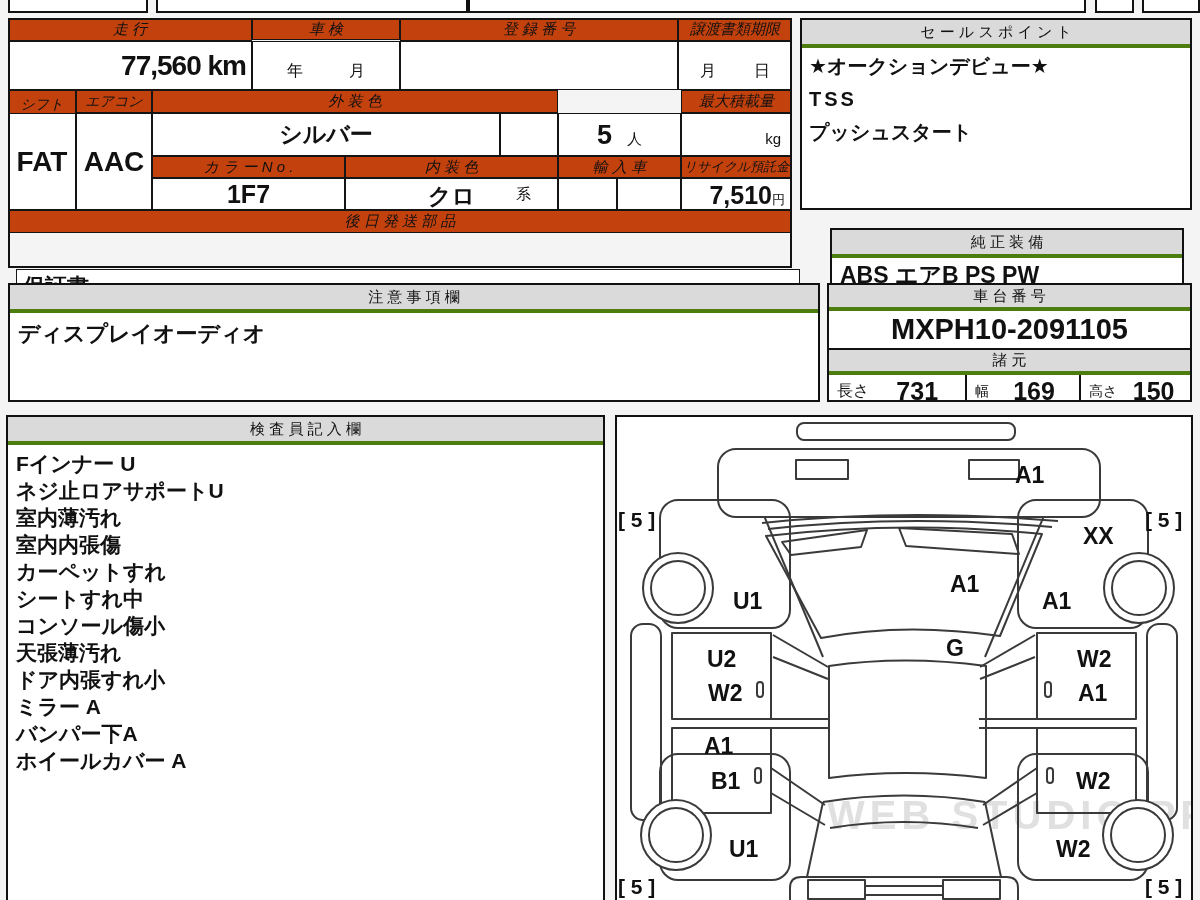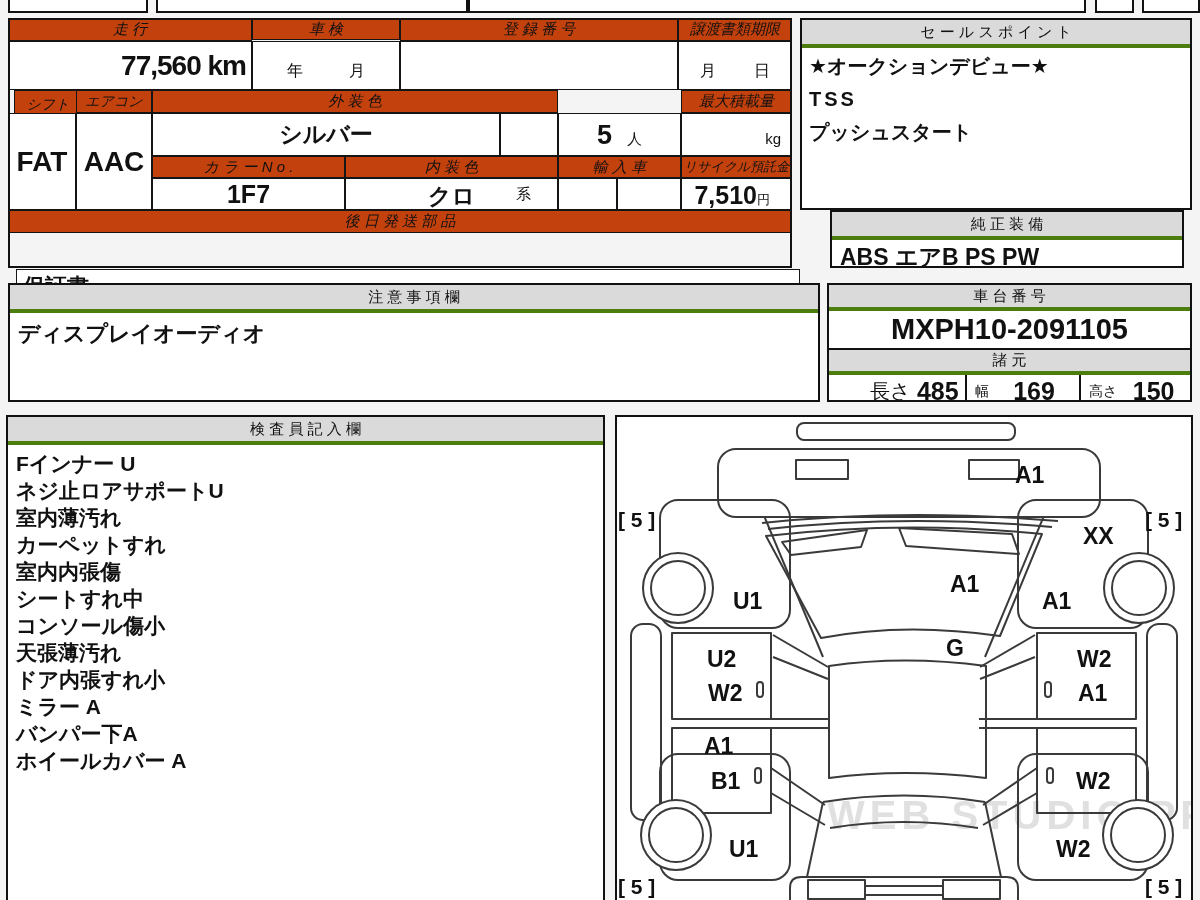--- a/index.html
+++ b/index.html
@@ -39,21 +39,21 @@
 <div class="c" style="left:252px;top:41px;width:148px;height:49px;display:flex;align-items:flex-end;justify-content:center;gap:46px;font-size:16px;padding-bottom:7px;">
   <span>年</span>
   <span>月</span>
 </div>
 <div class="c" style="left:400px;top:41px;width:278px;height:49px;"></div>
 <div class="c" style="left:678px;top:41px;width:114px;height:49px;display:flex;align-items:flex-end;justify-content:center;gap:38px;font-size:16px;padding-bottom:7px;">
   <span>月</span>
   <span>日</span>
 </div>
 
-<div class="c h" style="left:8px;top:90px;width:68px;height:30px;font-size:14px;margin-left:6px;">シフト</div>
+<div class="c h" style="left:8px;top:90px;width:68px;height:30px;font-size:14px;">シフト</div>
 <div class="c h" style="left:76px;top:90px;width:76px;height:23px;font-size:14px;">エアコン</div>
 <div class="c h" style="left:152px;top:90px;width:406px;height:23px;">外 装 色</div>
 <div class="c h" style="left:558px;top:90px;width:123px;height:23px;margin-top:44px;">乗車定員</div>
 <div class="c h" style="left:681px;top:90px;width:111px;height:23px;">最大積載量</div>
 
 <div class="c center" style="left:8px;top:113px;width:68px;height:97px;">
   <span class="vbig">FAT</span>
 </div>
 <div class="c center" style="left:76px;top:113px;width:76px;height:97px;">
   <span class="vbig">AAC</span>
@@ -78,76 +78,76 @@
 
 <div class="c center" style="left:152px;top:178px;width:193px;height:32px;">
   <span style="font-weight:bold;font-size:25px;">1F7</span>
 </div>
 <div class="c" style="left:345px;top:178px;width:213px;height:32px;">
   <span style="position:absolute;left:0;right:0;text-align:center;top:2px;font-weight:bold;font-size:23px;">クロ</span>
   <span style="position:absolute;right:26px;bottom:5px;font-size:15px;">系</span>
 </div>
 <div class="c" style="left:558px;top:178px;width:59px;height:32px;"></div>
 <div class="c" style="left:617px;top:178px;width:64px;height:32px;"></div>
-<div class="c" style="left:681px;top:178px;width:111px;height:32px;display:flex;align-items:baseline;justify-content:flex-end;padding:2px 21px 0 0;">
+<div class="c" style="left:681px;top:178px;width:111px;height:32px;display:flex;align-items:baseline;justify-content:flex-end;padding:2px 6px 0 0;">
   <span style="font-weight:bold;font-size:25px;">7,510</span>
   <span style="font-size:13px;">円</span>
 </div>
 
 <div class="c h" style="left:8px;top:210px;width:784px;height:23px;">後 日 発 送 部 品</div>
 <div class="c" style="left:16px;top:233px;width:784px;height:35px;display:flex;align-items:center;margin-top:36px;">
   <span style="font-weight:bold;font-size:22px;padding-left:6px;">保証書</span>
 </div>
 <div class="frame" style="left:8px;top:18px;width:784px;height:250px;"></div>
 
 <div class="box" style="left:800px;top:18px;width:392px;height:192px;">
   <div class="hdrband">セ ー ル ス ポ イ ン ト</div>
   <div class="boldline">★オークションデビュー★</div>
   <div class="boldline" style="padding-top:0;letter-spacing:3px;">TSS</div>
   <div class="boldline" style="padding-top:0;">プッシュスタート</div>
 </div>
 
-<div class="box" style="left:830px;top:210px;width:354px;height:58px;">
+<div class="box" style="left:830px;top:228px;width:354px;height:58px;">
   <div class="hdrband">純 正 装 備</div>
   <div style="font-weight:bold;font-size:23px;padding:2px 8px;">ABS エアB PS PW</div>
 </div>
 
 <div class="box" style="left:8px;top:283px;width:812px;height:119px;">
   <div class="hdrband">注 意 事 項 欄</div>
   <div style="font-weight:bold;font-size:22px;padding:6px 8px;">ディスプレイオーディオ</div>
 </div>
 
 <div class="box" style="left:827px;top:283px;width:365px;height:119px;">
   <div class="hdrband" style="height:22px;">車 台 番 号</div>
   <div style="height:37px;display:flex;align-items:center;justify-content:center;font-weight:bold;font-size:29px;border-bottom:2px solid #111;">MXPH10-2091105</div>
   <div class="hdrband" style="height:21px;">諸 元</div>
   <div style="display:flex;height:33px;">
     <div style="flex:0 0 136px;display:flex;align-items:center;border-right:2px solid #111;">
-      <span style="font-size:20px;margin-left:41px;">長さ</span>
-      <span style="flex:1;text-align:center;font-weight:bold;font-size:25px;">485</span>
+      <span style="font-size:16px;padding-left:8px;">長さ</span>
+      <span style="flex:1;text-align:center;font-weight:bold;font-size:25px;">731</span>
     </div>
     <div style="flex:0 0 112px;display:flex;align-items:center;border-right:2px solid #111;">
       <span style="font-size:14px;padding-left:8px;">幅</span>
       <span style="flex:1;text-align:center;font-weight:bold;font-size:25px;">169</span>
     </div>
     <div style="flex:1;display:flex;align-items:center;">
       <span style="font-size:14px;padding-left:8px;">高さ</span>
       <span style="flex:1;text-align:center;font-weight:bold;font-size:25px;">150</span>
     </div>
   </div>
 </div>
 
 <div class="box" style="left:6px;top:415px;width:599px;height:495px;">
   <div class="hdrband">検 査 員 記 入 欄</div>
   <div style="padding:5px 0 0 8px;font-weight:bold;font-size:21px;line-height:27px;">
     <div>Fインナー U</div>
     <div>ネジ止ロアサポートU</div>
     <div>室内薄汚れ</div>
+    <div>室内内張傷</div>
     <div>カーペットすれ</div>
-    <div>室内内張傷</div>
     <div>シートすれ中</div>
     <div>コンソール傷小</div>
     <div>天張薄汚れ</div>
     <div>ドア内張すれ小</div>
     <div>ミラー A</div>
     <div>バンパー下A</div>
     <div>ホイールカバー A</div>
   </div>
 </div>
 

